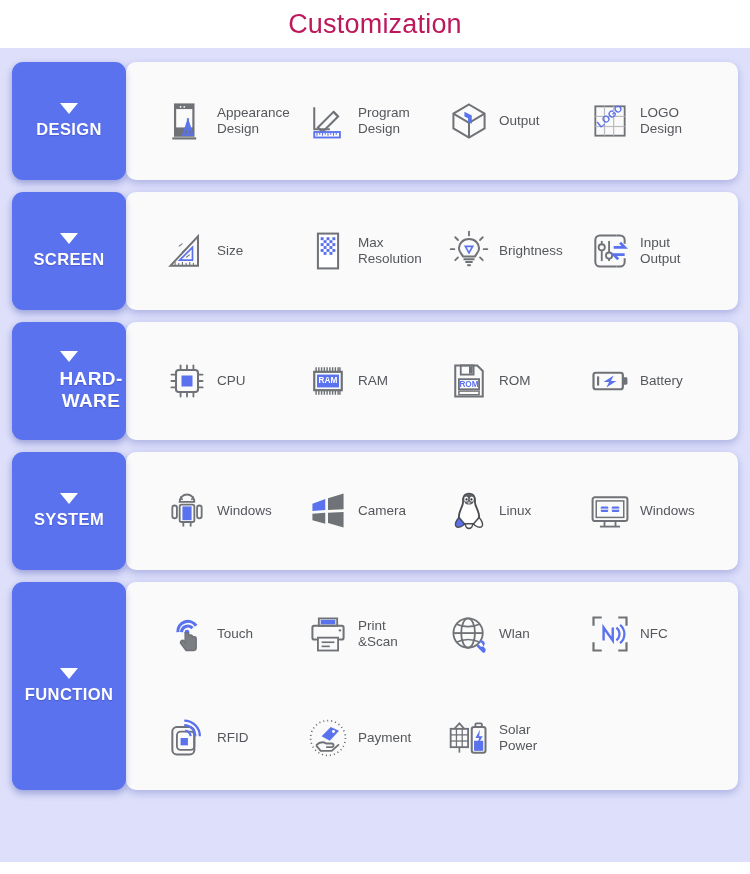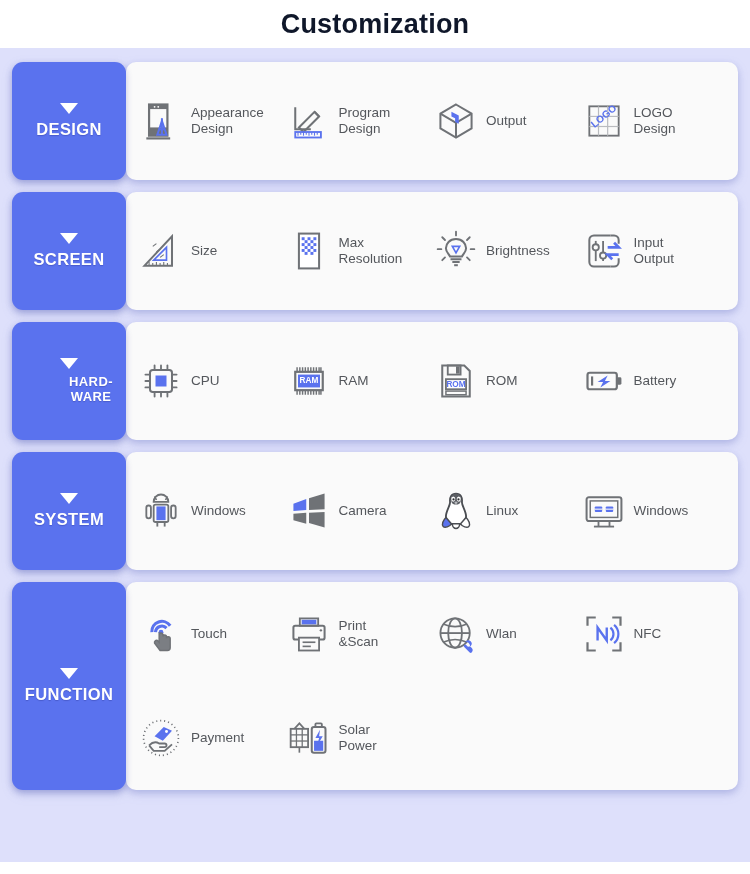--- a/index.html
+++ b/index.html
@@ -6,21 +6,21 @@
   html,body{
     width:750px; height:874px; background:#ffffff;
     font-family:"Liberation Sans", sans-serif;
     overflow:hidden;
   }
   .page{ position:relative; width:750px; height:874px; background:#fff; }
 
   .title{
     position:absolute; top:0; left:0; width:750px; height:48px;
     display:flex; align-items:center; justify-content:center;
-    font-size:27px; font-weight:bold; color:#0f172a; letter-spacing:.2px;
+    font-size:27px; font-weight:normal; color:#be185d; letter-spacing:.2px;
   }
 
   .board{
     position:absolute; top:48px; left:0; width:750px; height:814px;
     background:#dee0fb;
     padding:14px 12px 14px 12px;
     display:flex; flex-direction:column; gap:12px;
   }
 
   .row{
@@ -53,27 +53,27 @@
     width:0;height:0;
     border-left:9px solid transparent;
     border-right:9px solid transparent;
     border-top:11px solid #ffffff;
   }
   .tag .tag-label{
     color:#fff; font-weight:bold; font-size:16.5px;
     letter-spacing:.4px; text-align:center; line-height:1.12;
     text-shadow:0 1px 1px rgba(40,50,140,.35);
   }
-  .tag.two .tag-label{ font-size:13px;margin-left:44px; }
+  .tag.two .tag-label{ font-size:19px;margin-left:44px; }
 
   .items{
     position:relative; z-index:2;
     flex:1 1 auto;
     display:flex; flex-wrap:wrap; align-content:center;
-    padding:0 10px 0 12px;
+    padding:0 10px 0 38px;
   }
   .row:not(.tall) .items > .item{ width:25%; }
   .row.tall .items > .item{ width:25%; height:50%; }
 
   .item{
     display:flex; align-items:center; gap:7px;
     min-height:54px;
   }
   .ico{
     flex:0 0 auto; width:46px; height:46px;
@@ -510,20 +510,33 @@
                   <path d="M15 42 H6 V33"></path>
               </g>
               <path d="M17 31 V17 L27 31 V17" stroke="#5a72ee" stroke-width="2.6" fill="none"></path>
               <path d="M31 17 A9 9 0 0 1 31 31" stroke="#5a72ee" stroke-width="2.4" fill="none"></path>
               <path d="M35 14 A13 13 0 0 1 35 34" stroke="#5a72ee" stroke-width="2.4" fill="none"></path>
             </svg>
           </span>
           <span class="lbl">NFC</span>
         </div>
 
+        <div class="item">
+          <span class="ico">
+            <svg viewBox="0 0 48 48" fill="none">
+              <rect x="8" y="12" width="24" height="30" rx="5" stroke="#6f7276" stroke-width="2.2"></rect>
+              <rect x="13" y="17" width="19" height="20" rx="4" stroke="#6f7276" stroke-width="2"></rect>
+              <rect x="17" y="24" width="8" height="8" fill="#5a72ee"></rect>
+              <path d="M28 22 A7 7 0 0 0 22 16" stroke="#5a72ee" stroke-width="2.4" fill="none"></path>
+              <path d="M33 22 A12 12 0 0 0 21 10" stroke="#5a72ee" stroke-width="2.4" fill="none"></path>
+              <path d="M38 22 A17 17 0 0 0 21 5" stroke="#5a72ee" stroke-width="2.4" fill="none"></path>
+            </svg>
+          </span>
+          <span class="lbl">RFID</span>
+        </div>
 
         <div class="item">
           <span class="ico">
             <svg viewBox="0 0 48 48" fill="none">
               <circle cx="24" cy="24" r="19" stroke="#6f7276" stroke-width="1.8" stroke-dasharray="1.2 3.2" fill="none"></circle>
               <path d="M17 22 L27 12 L36 16 L26 27 Z" fill="#5a72ee"></path>
               <circle cx="30" cy="17" r="1.6" fill="#fff"></circle>
               <path d="M11 32 C15 28 19 28 22 30 L28 30 A2 2 0 0 1 28 34 H22" stroke="#6f7276" stroke-width="2" fill="none"></path>
               <path d="M11 32 L16 38 H28 L36 31" stroke="#6f7276" stroke-width="2" fill="none"></path>
             </svg>

